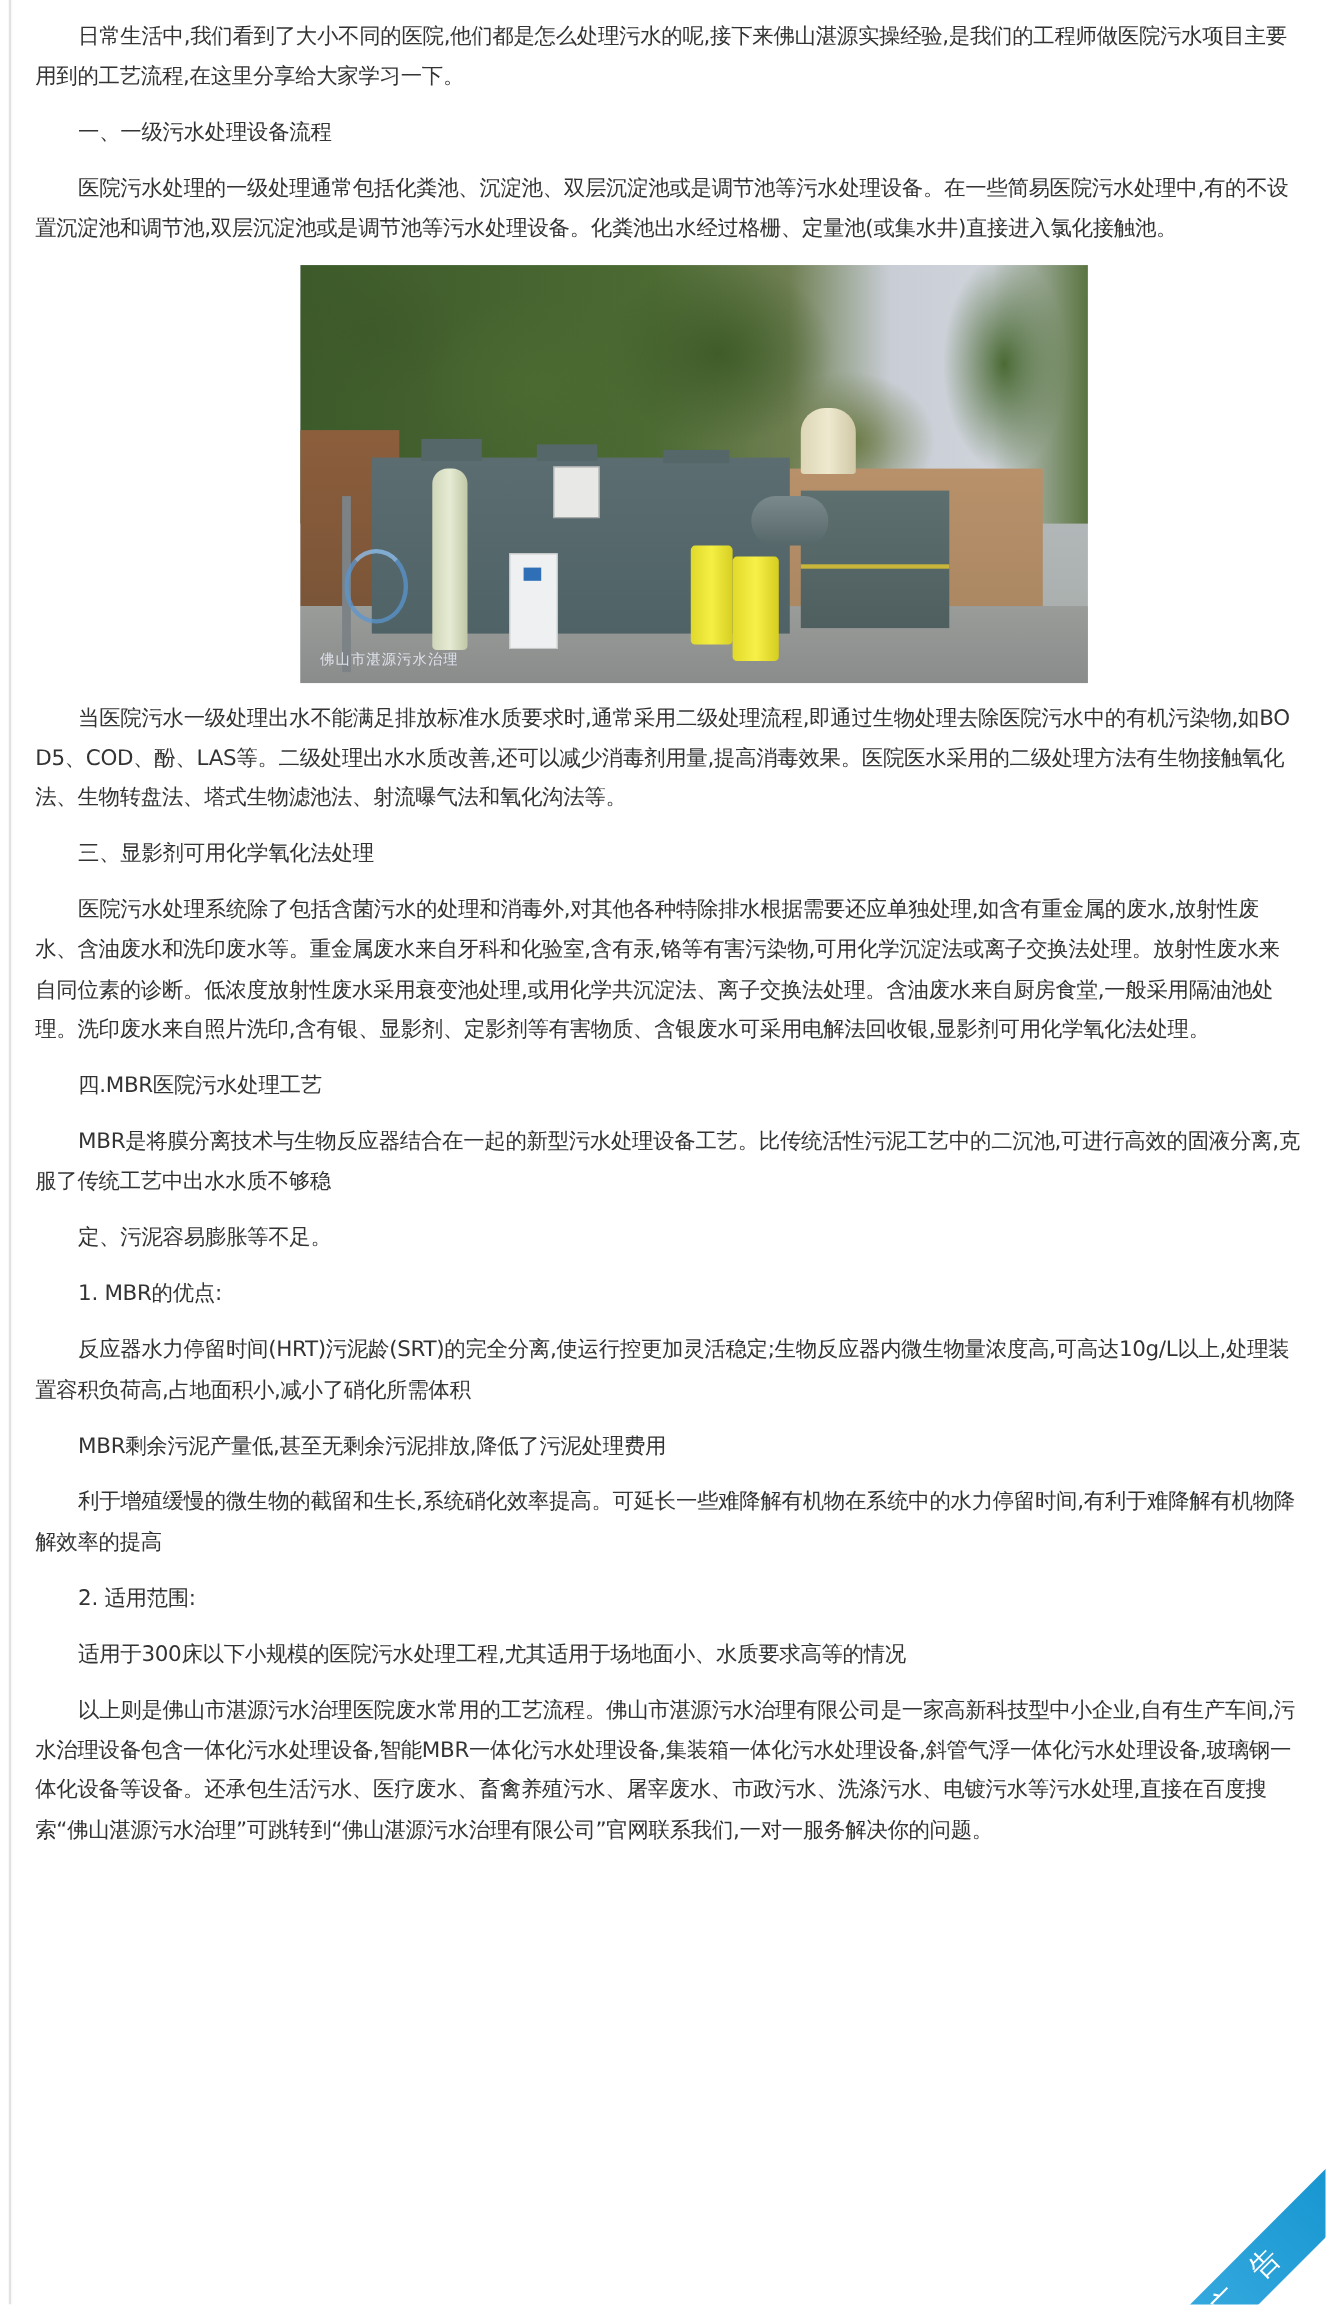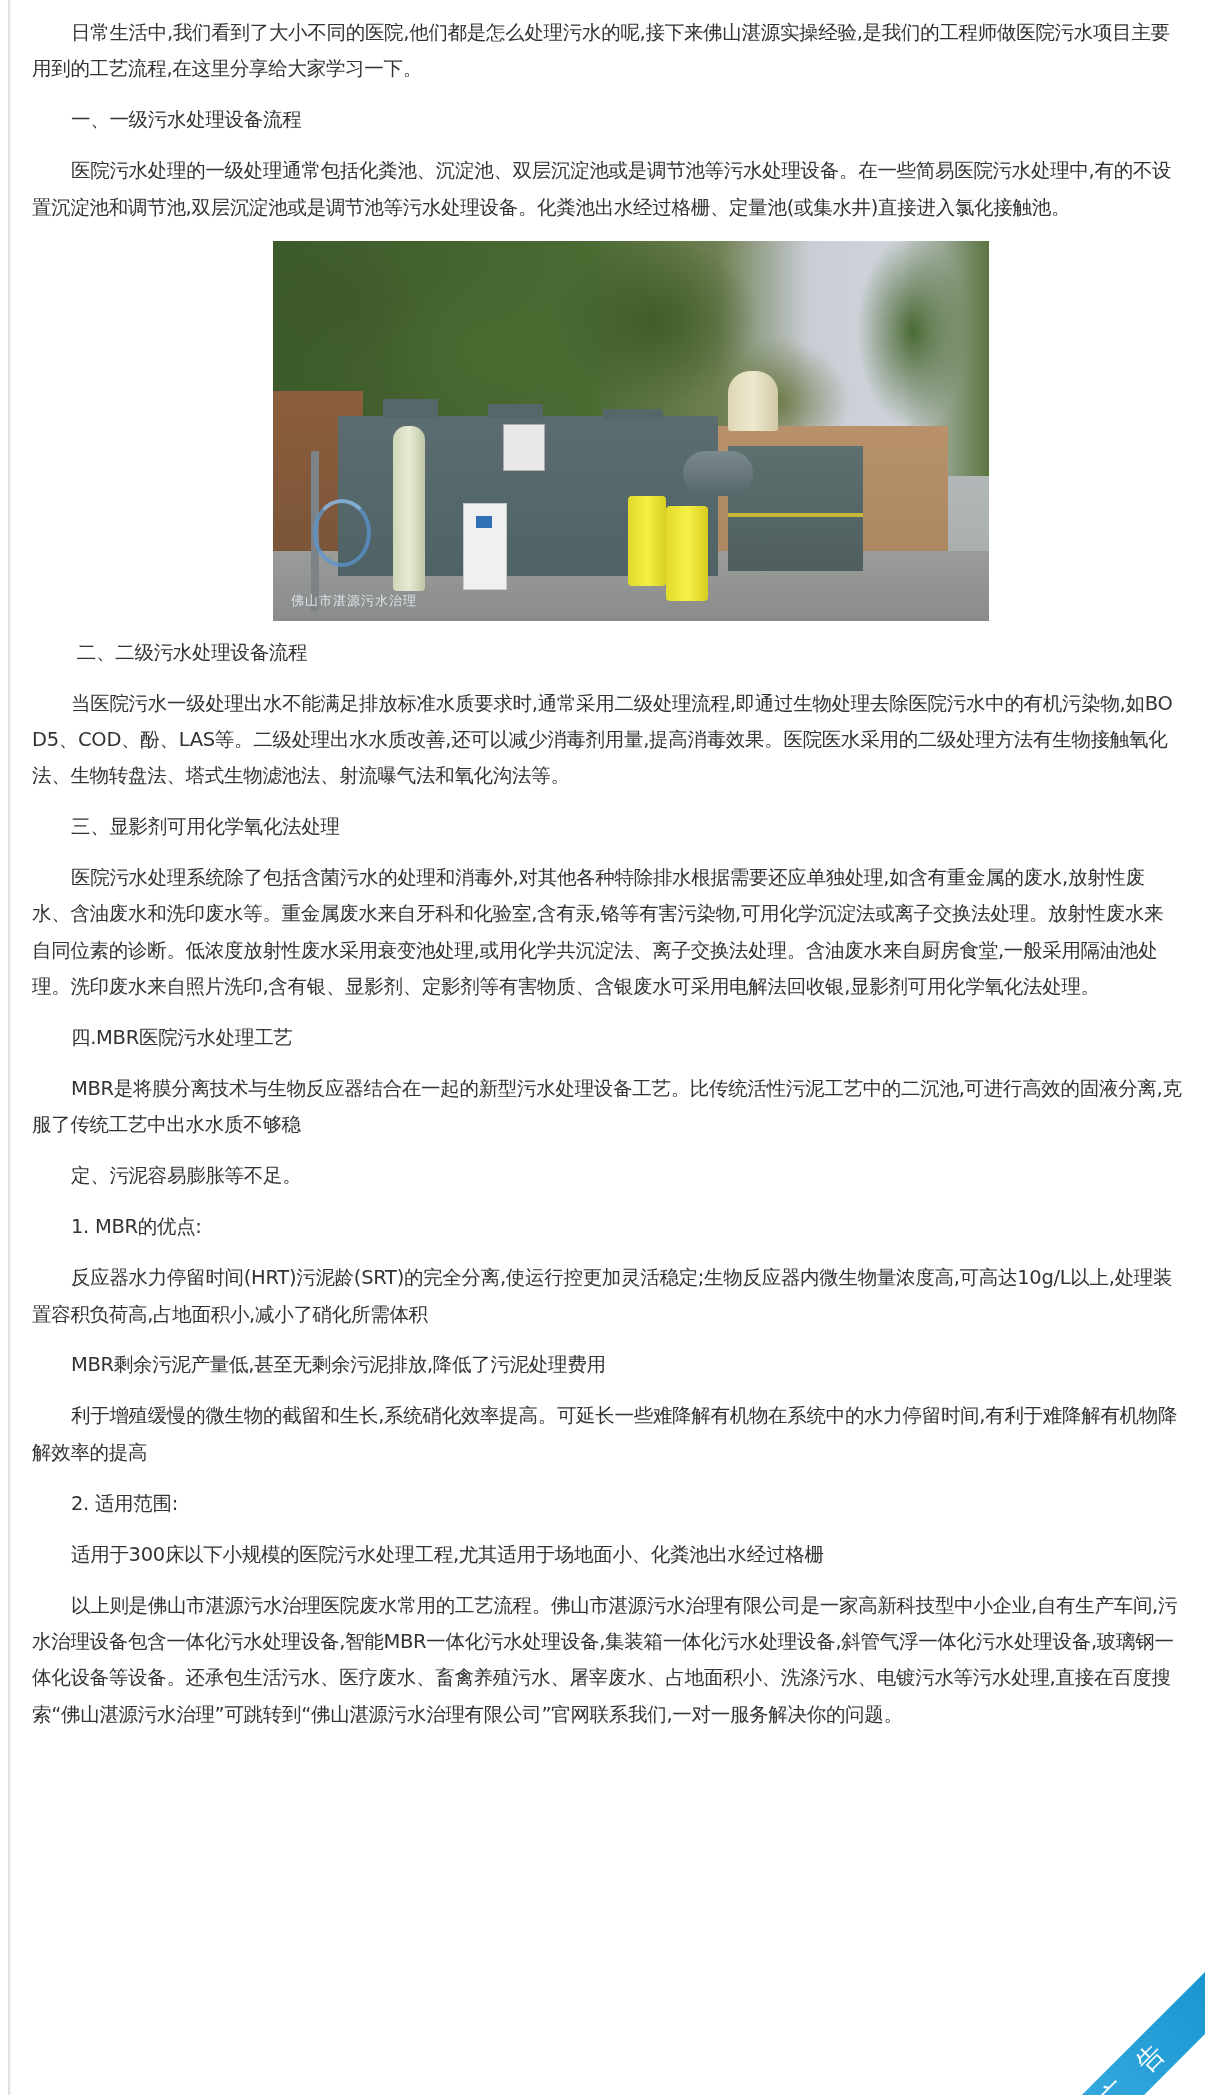--- a/index.html
+++ b/index.html
@@ -153,29 +153,28 @@
       <div class="float-unit"></div>
       <div class="float-band"></div>
       <div class="cylinder"></div>
       <div class="yellow1"></div>
       <div class="yellow2"></div>
       <div class="logo"></div>
       <div class="watermark">佛山市湛源污水治理</div>
     </div>
   </div>
 
-  <p class="heading-extra">二、二级污水处理设备流程</p>
   <p>当医院污水一级处理出水不能满足排放标准水质要求时,通常采用二级处理流程,即通过生物处理去除医院污水中的有机污染物,如BOD5、COD、酚、LAS等。二级处理出水水质改善,还可以减少消毒剂用量,提高消毒效果。医院医水采用的二级处理方法有生物接触氧化法、生物转盘法、塔式生物滤池法、射流曝气法和氧化沟法等。</p>
   <p>三、显影剂可用化学氧化法处理</p>
   <p>医院污水处理系统除了包括含菌污水的处理和消毒外,对其他各种特除排水根据需要还应单独处理,如含有重金属的废水,放射性废水、含油废水和洗印废水等。重金属废水来自牙科和化验室,含有汞,铬等有害污染物,可用化学沉淀法或离子交换法处理。放射性废水来自同位素的诊断。低浓度放射性废水采用衰变池处理,或用化学共沉淀法、离子交换法处理。含油废水来自厨房食堂,一般采用隔油池处理。洗印废水来自照片洗印,含有银、显影剂、定影剂等有害物质、含银废水可采用电解法回收银,显影剂可用化学氧化法处理。</p>
   <p>四.MBR医院污水处理工艺</p>
   <p>MBR是将膜分离技术与生物反应器结合在一起的新型污水处理设备工艺。比传统活性污泥工艺中的二沉池,可进行高效的固液分离,克服了传统工艺中出水水质不够稳</p>
   <p>定、污泥容易膨胀等不足。</p>
   <p>1. MBR的优点:</p>
   <p>反应器水力停留时间(HRT)污泥龄(SRT)的完全分离,使运行控更加灵活稳定;生物反应器内微生物量浓度高,可高达10g/L以上,处理装置容积负荷高,占地面积小,减小了硝化所需体积</p>
   <p>MBR剩余污泥产量低,甚至无剩余污泥排放,降低了污泥处理费用</p>
   <p>利于增殖缓慢的微生物的截留和生长,系统硝化效率提高。可延长一些难降解有机物在系统中的水力停留时间,有利于难降解有机物降解效率的提高</p>
   <p>2. 适用范围:</p>
-  <p>适用于300床以下小规模的医院污水处理工程,尤其适用于场地面小、化粪池出水经过格栅</p>
-  <p>以上则是佛山市湛源污水治理医院废水常用的工艺流程。佛山市湛源污水治理有限公司是一家高新科技型中小企业,自有生产车间,污水治理设备包含一体化污水处理设备,智能MBR一体化污水处理设备,集装箱一体化污水处理设备,斜管气浮一体化污水处理设备,玻璃钢一体化设备等设备。还承包生活污水、医疗废水、畜禽养殖污水、屠宰废水、占地面积小、洗涤污水、电镀污水等污水处理,直接在百度搜索“佛山湛源污水治理”可跳转到“佛山湛源污水治理有限公司”官网联系我们,一对一服务解决你的问题。</p>
+  <p>适用于300床以下小规模的医院污水处理工程,尤其适用于场地面小、水质要求高等的情况</p>
+  <p>以上则是佛山市湛源污水治理医院废水常用的工艺流程。佛山市湛源污水治理有限公司是一家高新科技型中小企业,自有生产车间,污水治理设备包含一体化污水处理设备,智能MBR一体化污水处理设备,集装箱一体化污水处理设备,斜管气浮一体化污水处理设备,玻璃钢一体化设备等设备。还承包生活污水、医疗废水、畜禽养殖污水、屠宰废水、市政污水、洗涤污水、电镀污水等污水处理,直接在百度搜索“佛山湛源污水治理”可跳转到“佛山湛源污水治理有限公司”官网联系我们,一对一服务解决你的问题。</p>
 </div>
 
 <div class="ad-ribbon">广告</div>
 
 </body></html>

